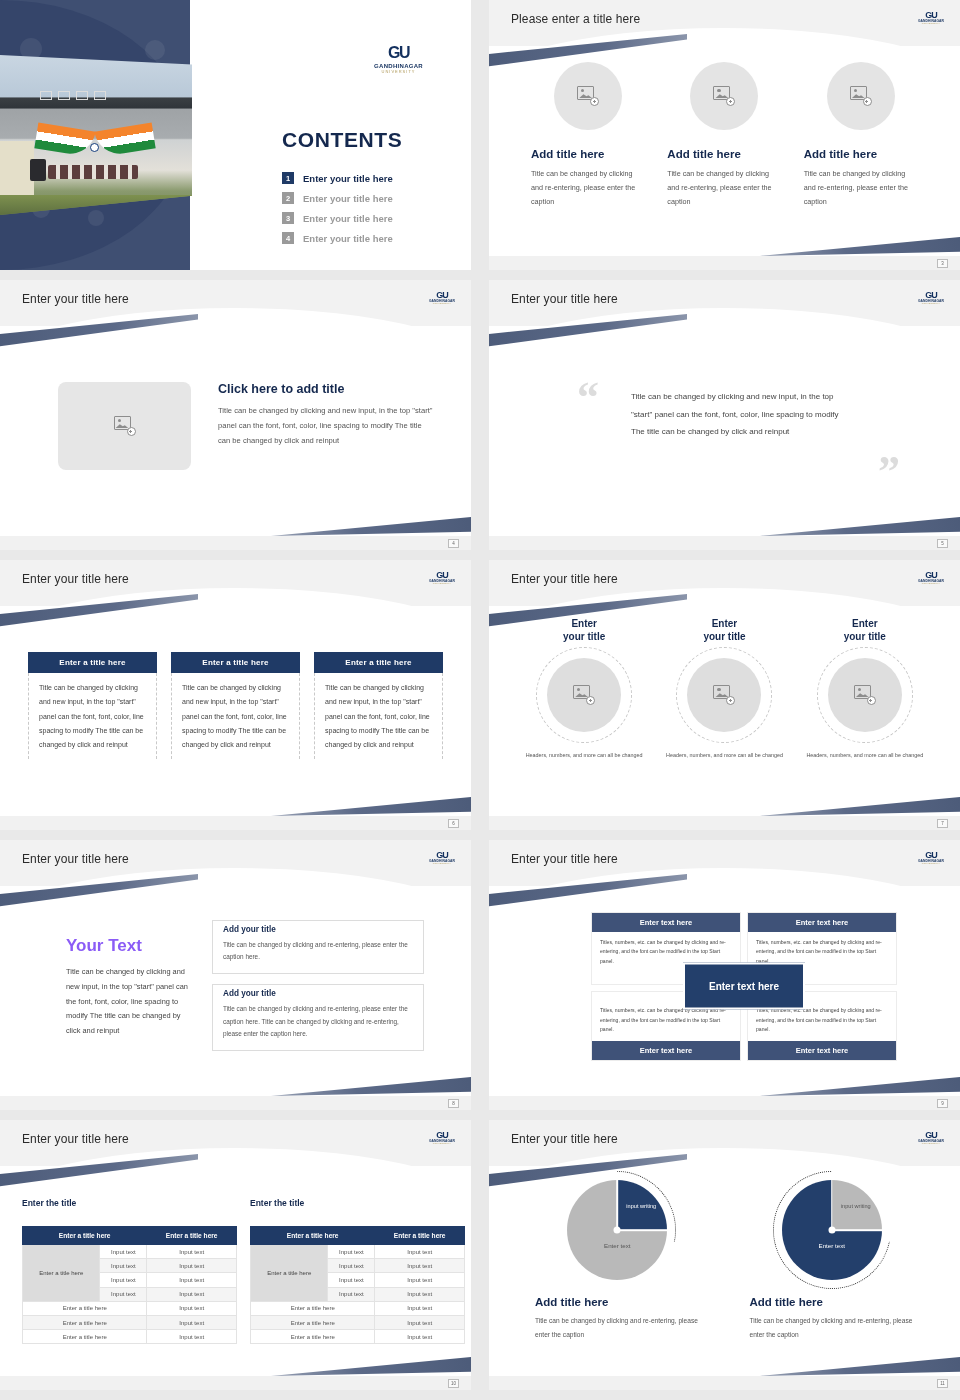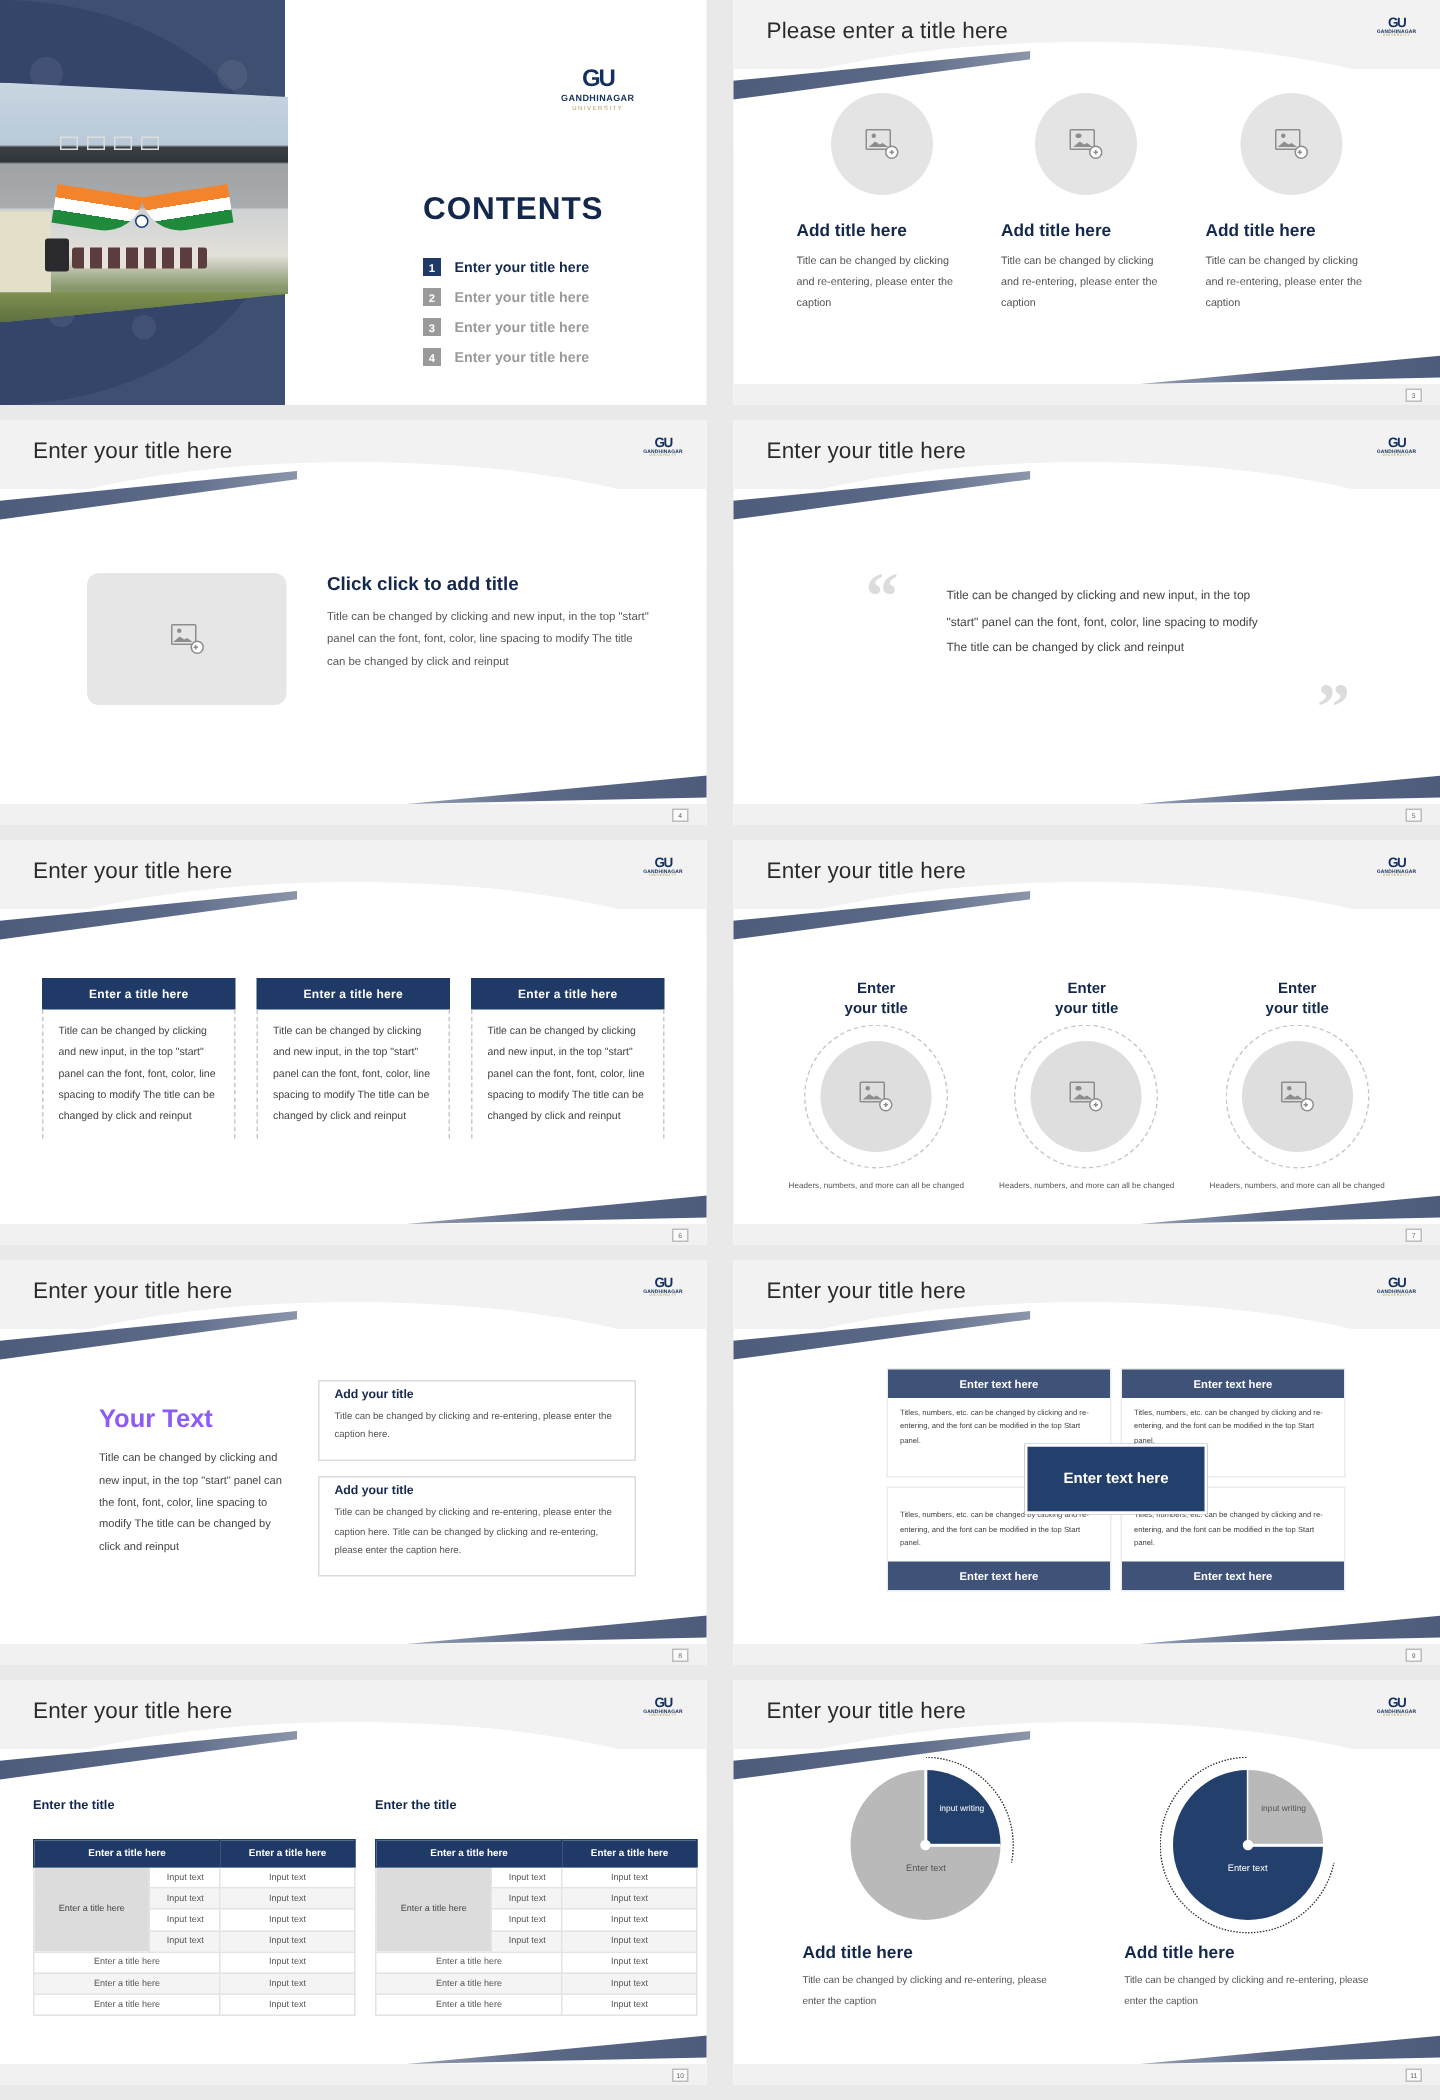--- a/index.html
+++ b/index.html
@@ -29,21 +29,21 @@
     background:#f2f2f2;
   }
   .hdr-curve {
     position:absolute; left:-6%; top:18px; width:112%; height:70px;
     background:#ffffff;
     border-radius: 50% / 100% 100% 0 0;
     transform: translateY(10px);
   }
   .hdr-title {
     position:absolute; left:22px; top:12px;
-    font-size:15px; color:#2b2b2b; letter-spacing:.1px;
+    font-size:12px; color:#2b2b2b; letter-spacing:.1px;
     white-space:nowrap;
   }
   .logo {
     position:absolute; right:14px; top:8px;
     width:30px; height:20px;
     display:flex; flex-direction:column; align-items:center; justify-content:center;
     line-height:1;
   }
   .logo .mark { font-size:9px; font-weight:700; color:#13305e; letter-spacing:-1px; }
   .logo .n1 { font-size:3.3px; font-weight:700; color:#13305e; letter-spacing:.1px; }
@@ -205,21 +205,21 @@
     background:#1f3a66; color:#fff; font-size:8px; font-weight:700;
     text-align:center; padding:6px 0; letter-spacing:.2px;
   }
   .card3 .body {
     border-left:1px dashed #c9c9c9; border-right:1px dashed #c9c9c9;
     padding:8px 6px 6px 10px;
     font-size:7px; color:#444; line-height:2.05;
   }
 
   
-  .rings { position:absolute; left:30px; right:30px; top:58px; display:flex; gap:10px;margin-top:36px; }
+  .rings { position:absolute; left:30px; right:30px; top:58px; display:flex; gap:10px; }
   .ring { flex:1; text-align:center; position:relative; }
   .ring h4 { font-size:10px; font-weight:700; color:#14284e; line-height:1.25; margin-bottom:4px; }
   .ring .outer {
     width:96px; height:96px; border-radius:50%; border:1px dashed #c7c7c7;
     margin:0 auto; display:flex; align-items:center; justify-content:center;
   }
   .ring .inner {
     width:74px; height:74px; border-radius:50%; background:#dedede;
     display:flex; align-items:center; justify-content:center;
   }
@@ -435,21 +435,21 @@
 
     <div class="imgbox">
       <span class="ph-icon">
           <span class="frame"></span>
           <span class="sun"></span>
           <span class="mount"></span>
           <span class="plus"></span>
         </span>
     </div>
     <div class="txt">
-      <h2>Click click to add title</h2>
+      <h2>Click here to add title</h2>
       <p>Title can be changed by clicking and new input, in the top "start" panel can the font, font, color, line spacing to modify The title can be changed by click and reinput</p>
     </div>
 
     <div class="swoosh-br"></div>
     <div class="foot-band"></div>
     <div class="pagebox">4</div>
   </div>
 
   <div class="slide s4">
     <div class="hdr-band"></div>

